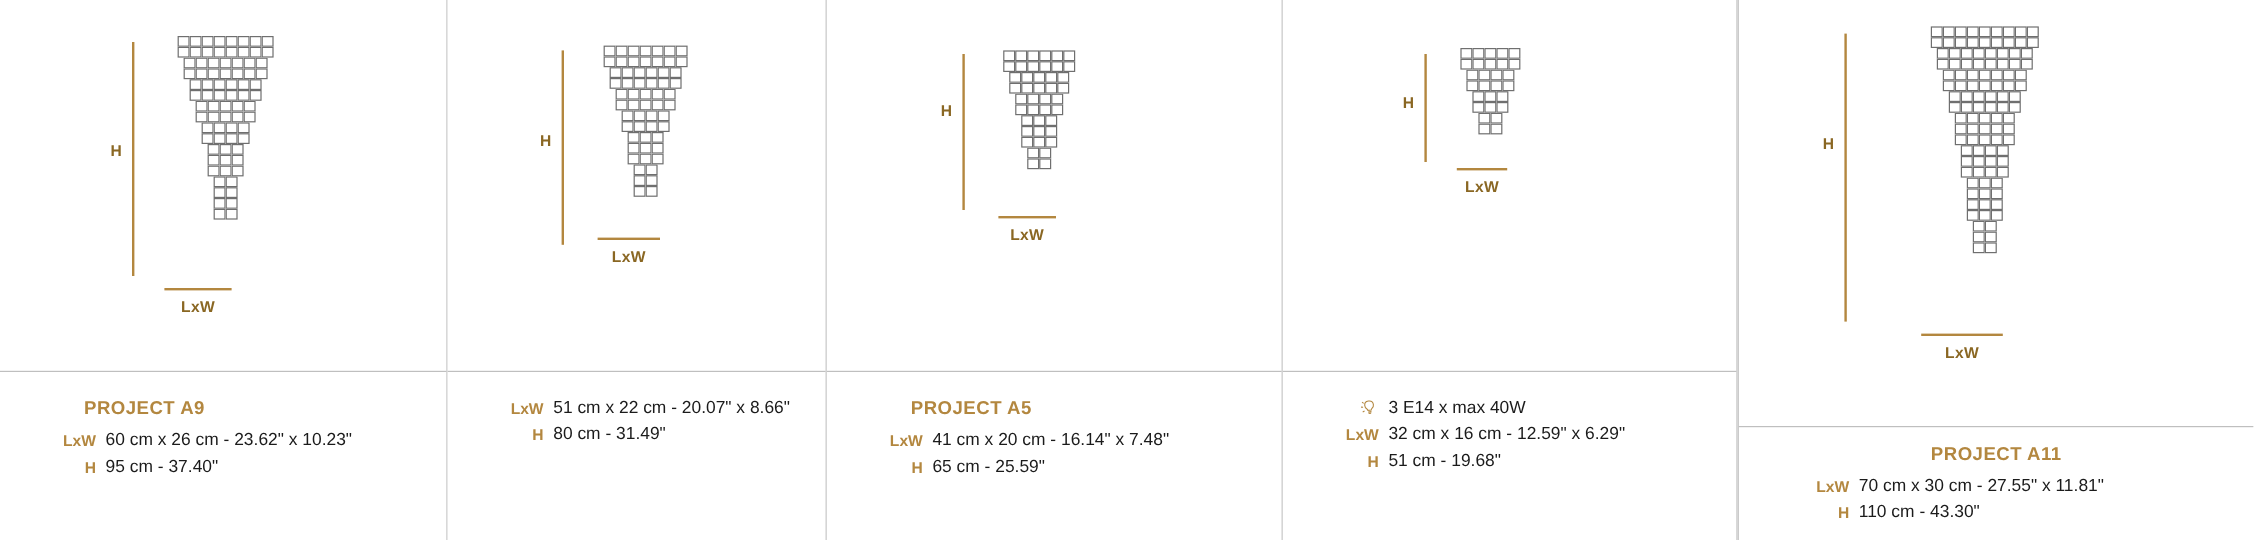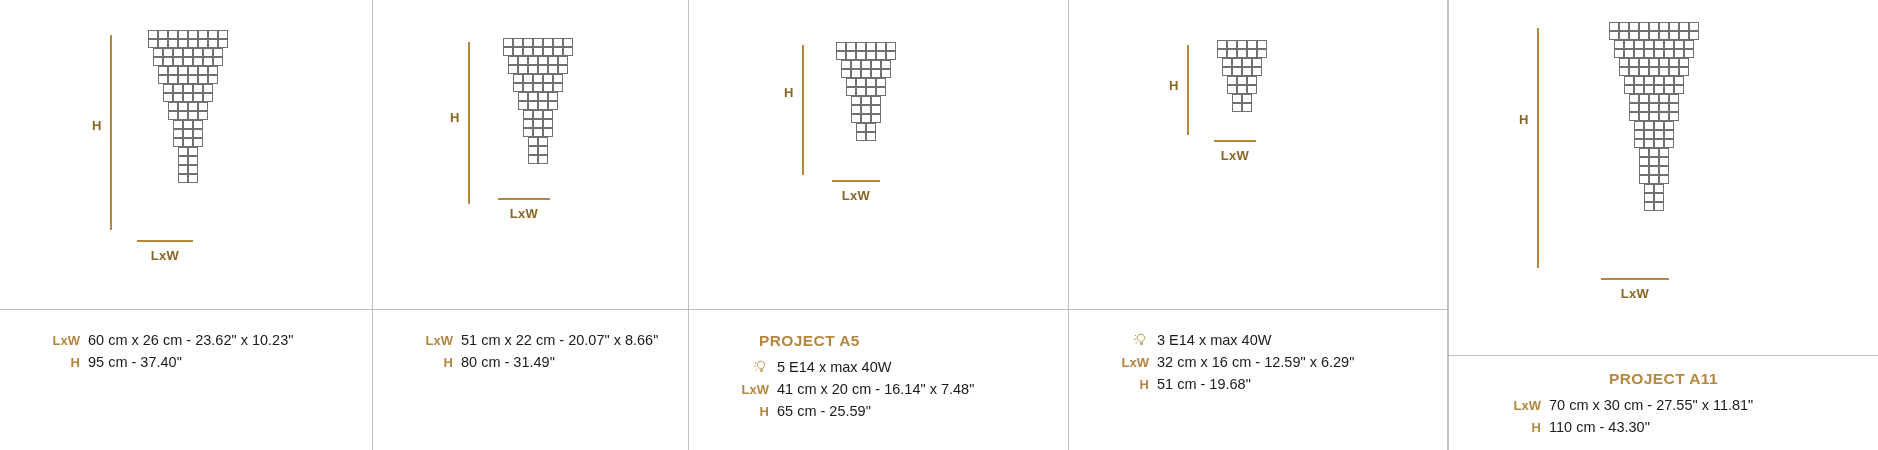--- a/index.html
+++ b/index.html
@@ -261,20 +261,21 @@
         <div class="v-rule" style="left:110px; top:35px; height:195px;"></div>
         <div class="v-label" style="left:92px; top:118px;">H</div>
 
         <div class="h-rule" style="left:137px; top:240px; width:56px;"></div>
         <div class="h-label" style="left:137px; top:248px; width:56px;">LxW</div>
       </div>
     </div>
 
     <div class="info-area">
       <div class="info-inner">
+        <div class="prod-title">PROJECT A9</div>
 
 
         <div class="spec-row">
           <span class="spec-key">LxW</span>
           <span class="spec-val">60 cm x 26 cm - 23.62" x 10.23"</span>
         </div>
 
         <div class="spec-row">
           <span class="spec-key">H</span>
           <span class="spec-val">95 cm - 37.40"</span>
@@ -477,31 +478,20 @@
 
         <div class="h-rule" style="left:143px; top:180px; width:48px;"></div>
         <div class="h-label" style="left:143px; top:188px; width:48px;">LxW</div>
       </div>
     </div>
 
     <div class="info-area">
       <div class="info-inner">
         <div class="prod-title">PROJECT A5</div>
 
-        <div class="spec-row">
-          <span class="bulb-icon">
-            <svg width="16" height="15" viewBox="0 0 16 15">
-              <path d="M7.6 1.2c1.9-0.2 3.6 1.1 3.9 3 0.2 1.3-0.4 2.4-1.2 3.2-0.4 0.4-0.6 0.8-0.6 1.3l-2.8 0.3c-0.1-0.5-0.3-0.9-0.8-1.2-1-0.6-1.7-1.7-1.8-2.9-0.2-1.9 1.1-3.5 3-3.7z" fill="none" stroke="#b3873f" stroke-width="0.9"></path>
-              <path d="M7.1 9.9l2.7-0.3 0.15 1.1-2.7 0.3z" fill="#b3873f"></path>
-              <path d="M7.5 11.6l2.1-0.25" stroke="#b3873f" stroke-width="0.9" fill="none"></path>
-              <path d="M2.0 2.1l1.4 1.0M1.2 6.3l1.7 0.1M2.6 10.3l1.5-0.8" stroke="#b3873f" stroke-width="0.9" fill="none"></path>
-            </svg>
-          </span>
-          <span class="spec-val">5 E14 x max 40W</span>
-        </div>
 
         <div class="spec-row">
           <span class="spec-key">LxW</span>
           <span class="spec-val">41 cm x 20 cm - 16.14" x 7.48"</span>
         </div>
 
         <div class="spec-row">
           <span class="spec-key">H</span>
           <span class="spec-val">65 cm - 25.59"</span>
         </div>

